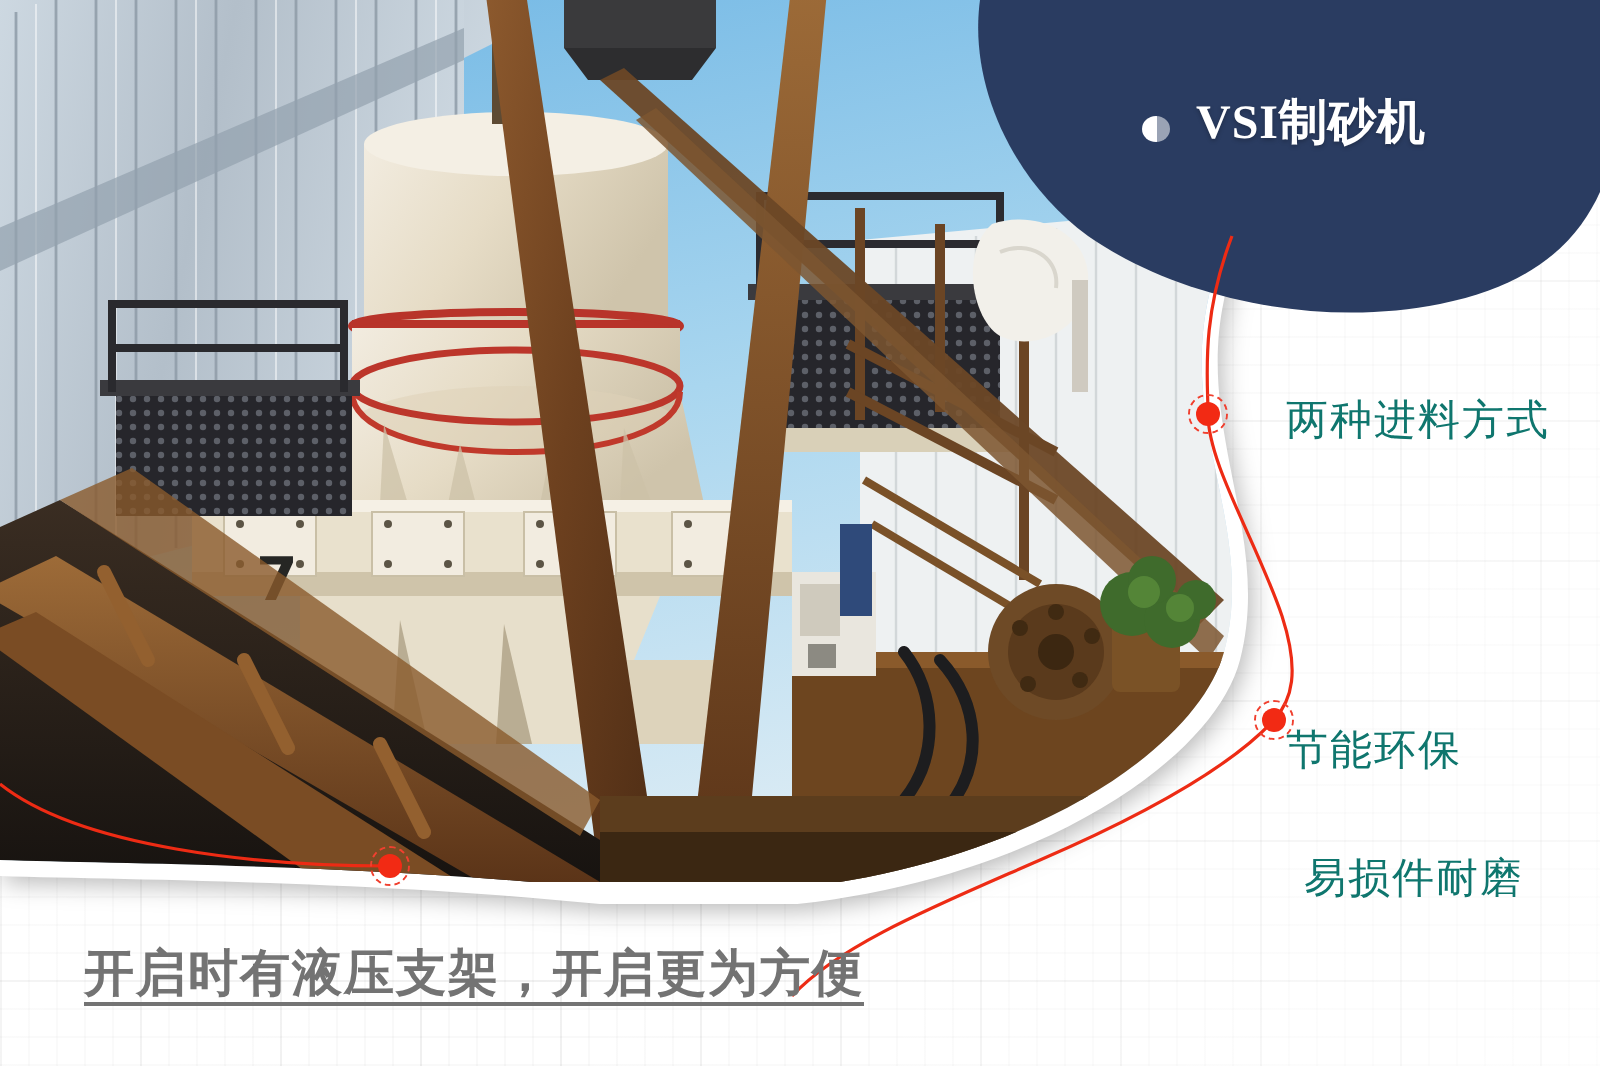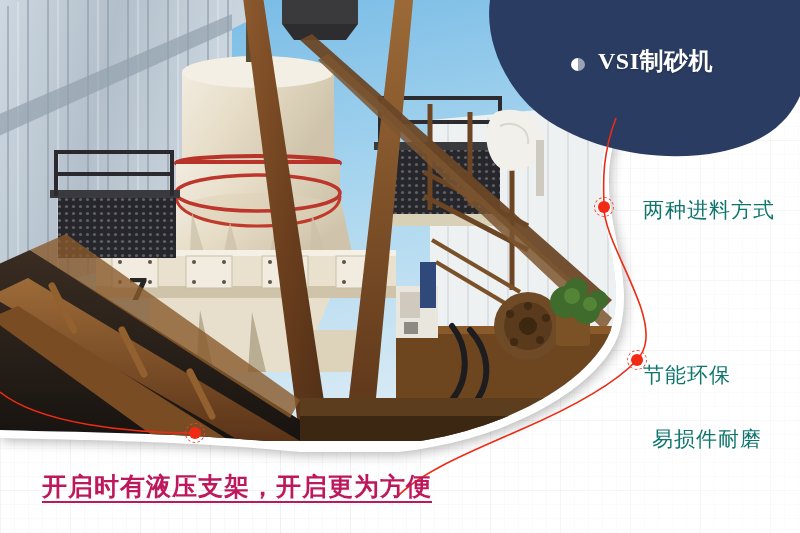--- a/index.html
+++ b/index.html
@@ -92,21 +92,21 @@
     position:absolute;color:#0f766e;font-size:21px;white-space:nowrap;
     letter-spacing:1px;
   }
   #feat-1{left:643px;top:196px;}
   #feat-2{left:643px;top:348px;margin-top:13px;}
   #feat-3{left:652px;top:385px;margin-top:40px;}
 
   
   .caption{
     position:absolute;left:42px;top:470px;
-    color:#be185d;font-size:25px;font-weight:bold;
+    color:#737373;font-size:25px;font-weight:bold;
     letter-spacing:1px;white-space:nowrap;
     text-decoration:underline;
     text-underline-offset:6px;
     text-decoration-thickness:2px;
   }
 </style>
 </head>
 <body>
 
 <div id="stage">

